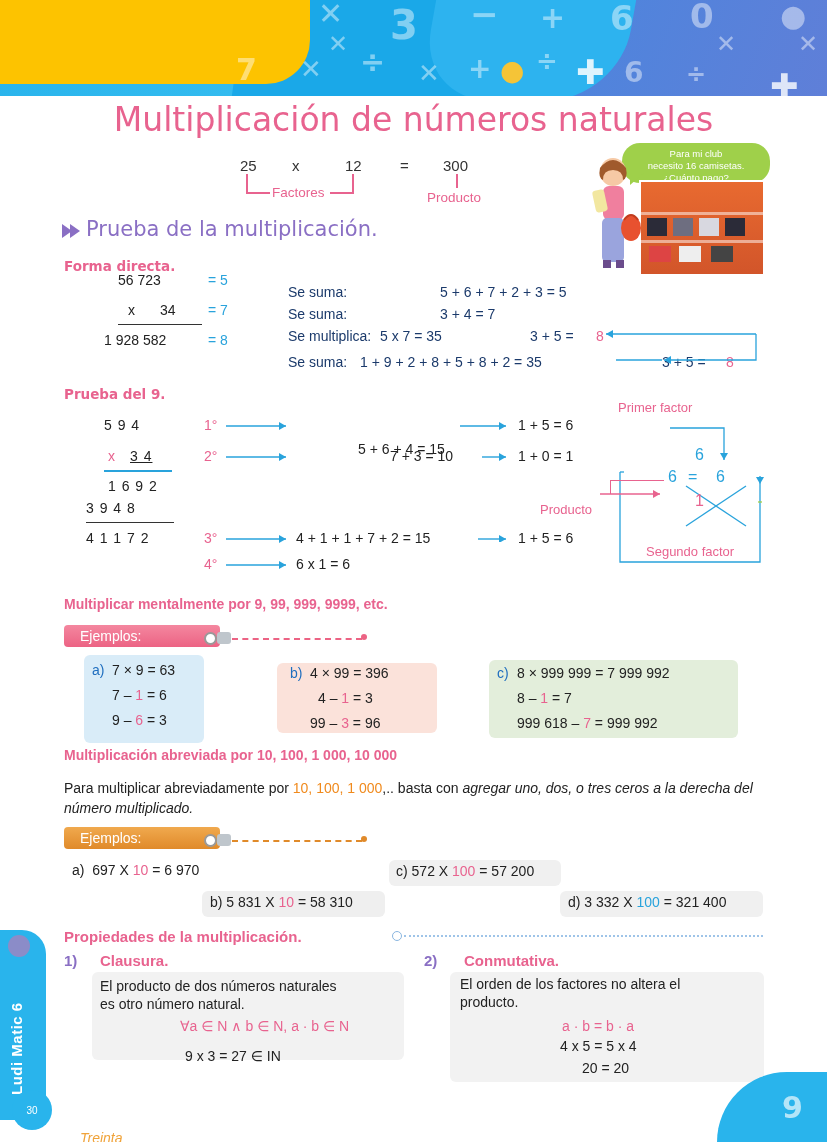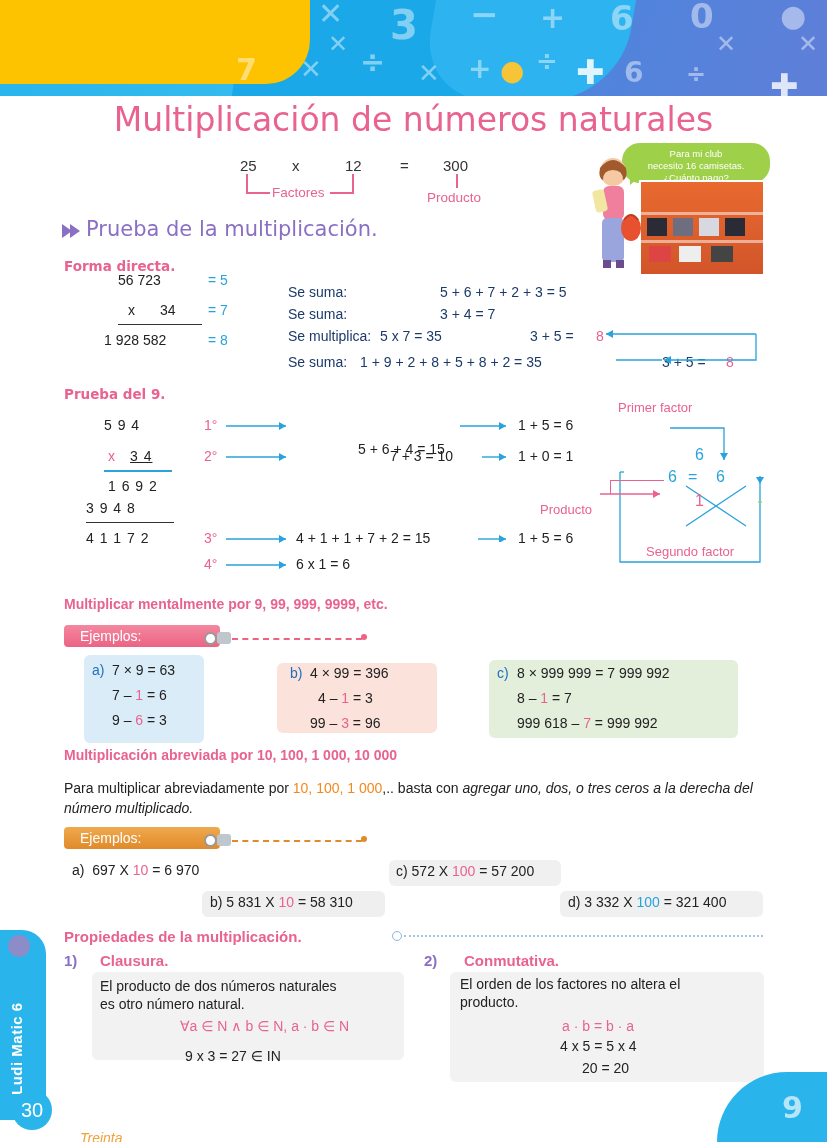--- a/index.html
+++ b/index.html
@@ -76,21 +76,21 @@
   .box-blue{background:#d9ecf8;}
   .box-peach{background:#fbe2da;}
   .box-green{background:#e3eedb;}
   .box-gray{background:#efefef;}
   .box-gray2{background:#f0f0f0;}
   .box-prop{background:#f2f2f2;}
   
   .dotted{position:absolute;border-top:2px dotted #9fc4e8;}
   
   .pagebox{position:absolute;left:12px;top:1090px;width:40px;height:40px;border-radius:50%;
-    background:#29b4ec;color:#fff;font-size:20px;display:flex;align-items:center;
+    background:#29b4ec;color:#fff;font-size:10px;display:flex;align-items:center;
     justify-content:center;}
   .pagelabel{position:absolute;left:80px;top:1130px;font-size:14px;color:#f0a33a;font-style:italic;}
   .bot-right{position:absolute;right:0;bottom:0;width:110px;height:70px;
     background:#29b4ec;border-radius:70px 0 0 0;}
   svg{display:block;}
 </style>
 </head>
 <body>
 
 <div class="banner">

